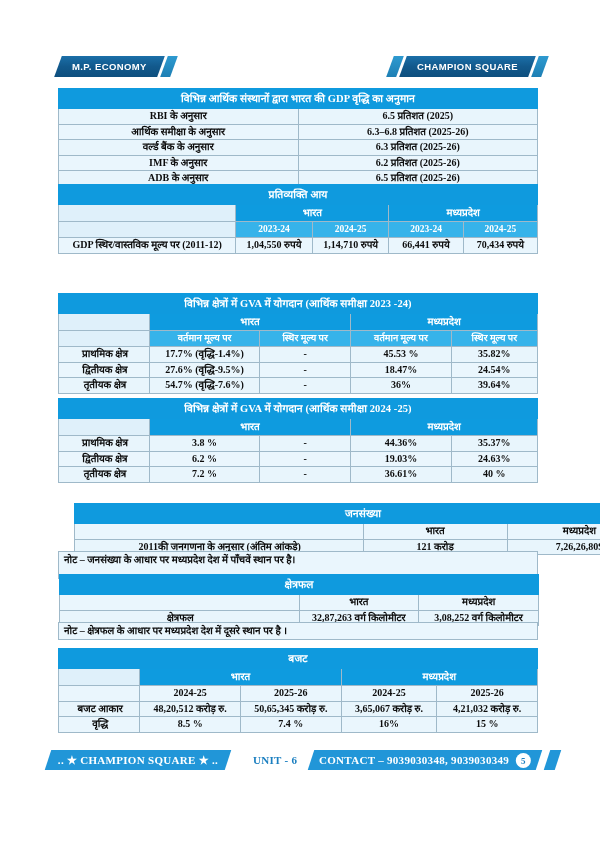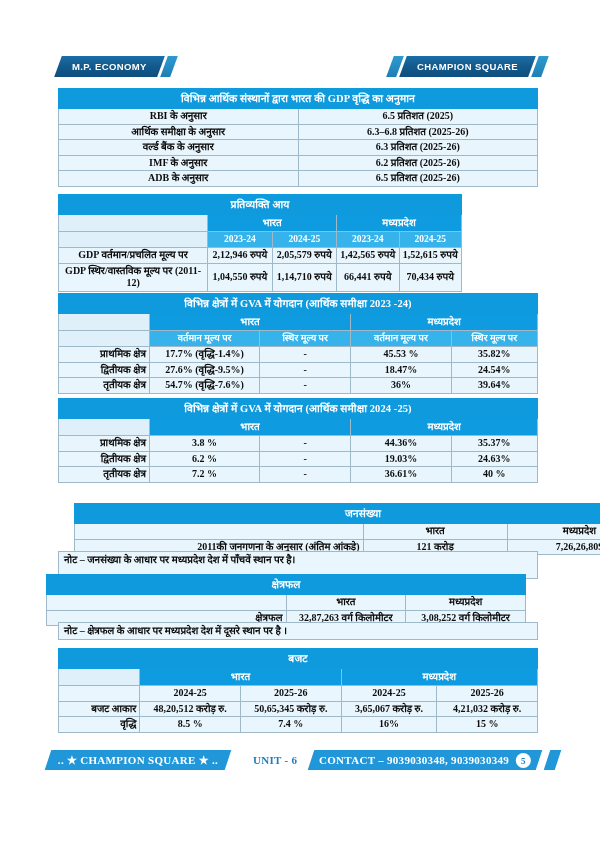--- a/index.html
+++ b/index.html
@@ -40,21 +40,21 @@
     text-align:center;vertical-align:middle;
   }
   .title-row td{
     background:#0f9ade;color:#ffffff;font-weight:bold;font-size:10.5px;
     letter-spacing:.1px;border:1px solid #0f9ade;height:15px;padding:2px 3px;
   }
   .band1 td{background:#0e9bdf;color:#ffffff;font-weight:bold;font-size:10px;height:14px;}
   .band2 td{background:#36b3ea;color:#ffffff;font-weight:bold;font-size:9.5px;height:13px;}
   .band2 td.blank,.band1 td.blank{background:#dff0fa;}
   .rowlabel{text-align:center;font-weight:bold;font-size:10px;}
-  .rowlabel.left{text-align:right;padding-left:5px;}
+  .rowlabel.left{text-align:center;padding-left:5px;}
   .cellbold{font-weight:bold;}
   .bluetext{color:#1c7fbe;font-weight:bold;}
   .zebra-a{background:#e8f5fc;margin-top:40px;}
   .zebra-b{background:#eaf6fd;padding-left:32px;}
   .note{
     position:absolute;border:1px solid #9fb9c9;background:#eaf6fd;
     font-size:10px;font-weight:bold;color:#0c0c0c;
     padding:2px 5px;box-sizing:border-box;line-height:1.2;
   }
 
@@ -126,21 +126,21 @@
         <td class="cellbold">IMF के अनुसार</td>
         <td class="cellbold">6.2 प्रतिशत (2025-26)</td>
       </tr>
       <tr class="zebra-a">
         <td class="cellbold">ADB के अनुसार</td>
         <td class="cellbold">6.5 प्रतिशत (2025-26)</td>
       </tr>
     </tbody>
   </table>
 
-  <table class="tbl" style="left:58px;top:194px;width:404px;">
+  <table class="tbl" style="left:58px;top:184px;width:480px;">
     <colgroup>
         <col style="width:37%">
         <col style="width:16%">
         <col style="width:16%">
         <col style="width:15.5%">
         <col style="width:15.5%">
       </colgroup>
     <tbody>
       <tr class="title-row">
         <td colspan="5">प्रतिव्यक्ति आय</td>
@@ -150,27 +150,20 @@
         <td colspan="2">भारत</td>
         <td colspan="2">मध्यप्रदेश</td>
       </tr>
       <tr class="band2">
         <td class="blank"></td>
         <td>2023-24</td>
         <td>2024-25</td>
         <td>2023-24</td>
         <td>2024-25</td>
       </tr>
-      <tr class="zebra-a">
-        <td class="bluetext">GDP वर्तमान/प्रचलित मूल्य पर</td>
-        <td class="cellbold">2,12,946 रुपये</td>
-        <td class="cellbold">2,05,579 रुपये</td>
-        <td class="cellbold">1,42,565 रुपये</td>
-        <td class="cellbold">1,52,615 रुपये</td>
-      </tr>
       <tr class="zebra-b">
         <td class="bluetext">GDP स्थिर/वास्तविक मूल्य पर (2011-12)</td>
         <td class="cellbold">1,04,550 रुपये</td>
         <td class="cellbold">1,14,710 रुपये</td>
         <td class="cellbold">66,441 रुपये</td>
         <td class="cellbold">70,434 रुपये</td>
       </tr>
     </tbody>
   </table>
 
@@ -280,21 +273,21 @@
       </tr>
       <tr class="zebra-a">
         <td class="rowlabel left">2011की जनगणना के अनुसार (अंतिम आंकड़े)</td>
         <td class="cellbold">121 करोड़</td>
         <td class="cellbold">7,26,26,809</td>
       </tr>
     </tbody>
   </table>
   <div class="note" style="left:58px;top:551px;width:480px;height:28px;">नोट – जनसंख्या के आधार पर मध्यप्रदेश देश में पाँचवें स्थान पर है।</div>
 
-  <table class="tbl" style="left:46px;top:574px;width:480px;">
+  <table class="tbl" style="left:59px;top:574px;width:480px;">
     <colgroup>
         <col style="width:50%">
         <col style="width:25%">
         <col style="width:25%">
       </colgroup>
     <tbody>
       <tr class="title-row">
         <td colspan="3">क्षेत्रफल</td>
       </tr>
       <tr class="zebra-b">

